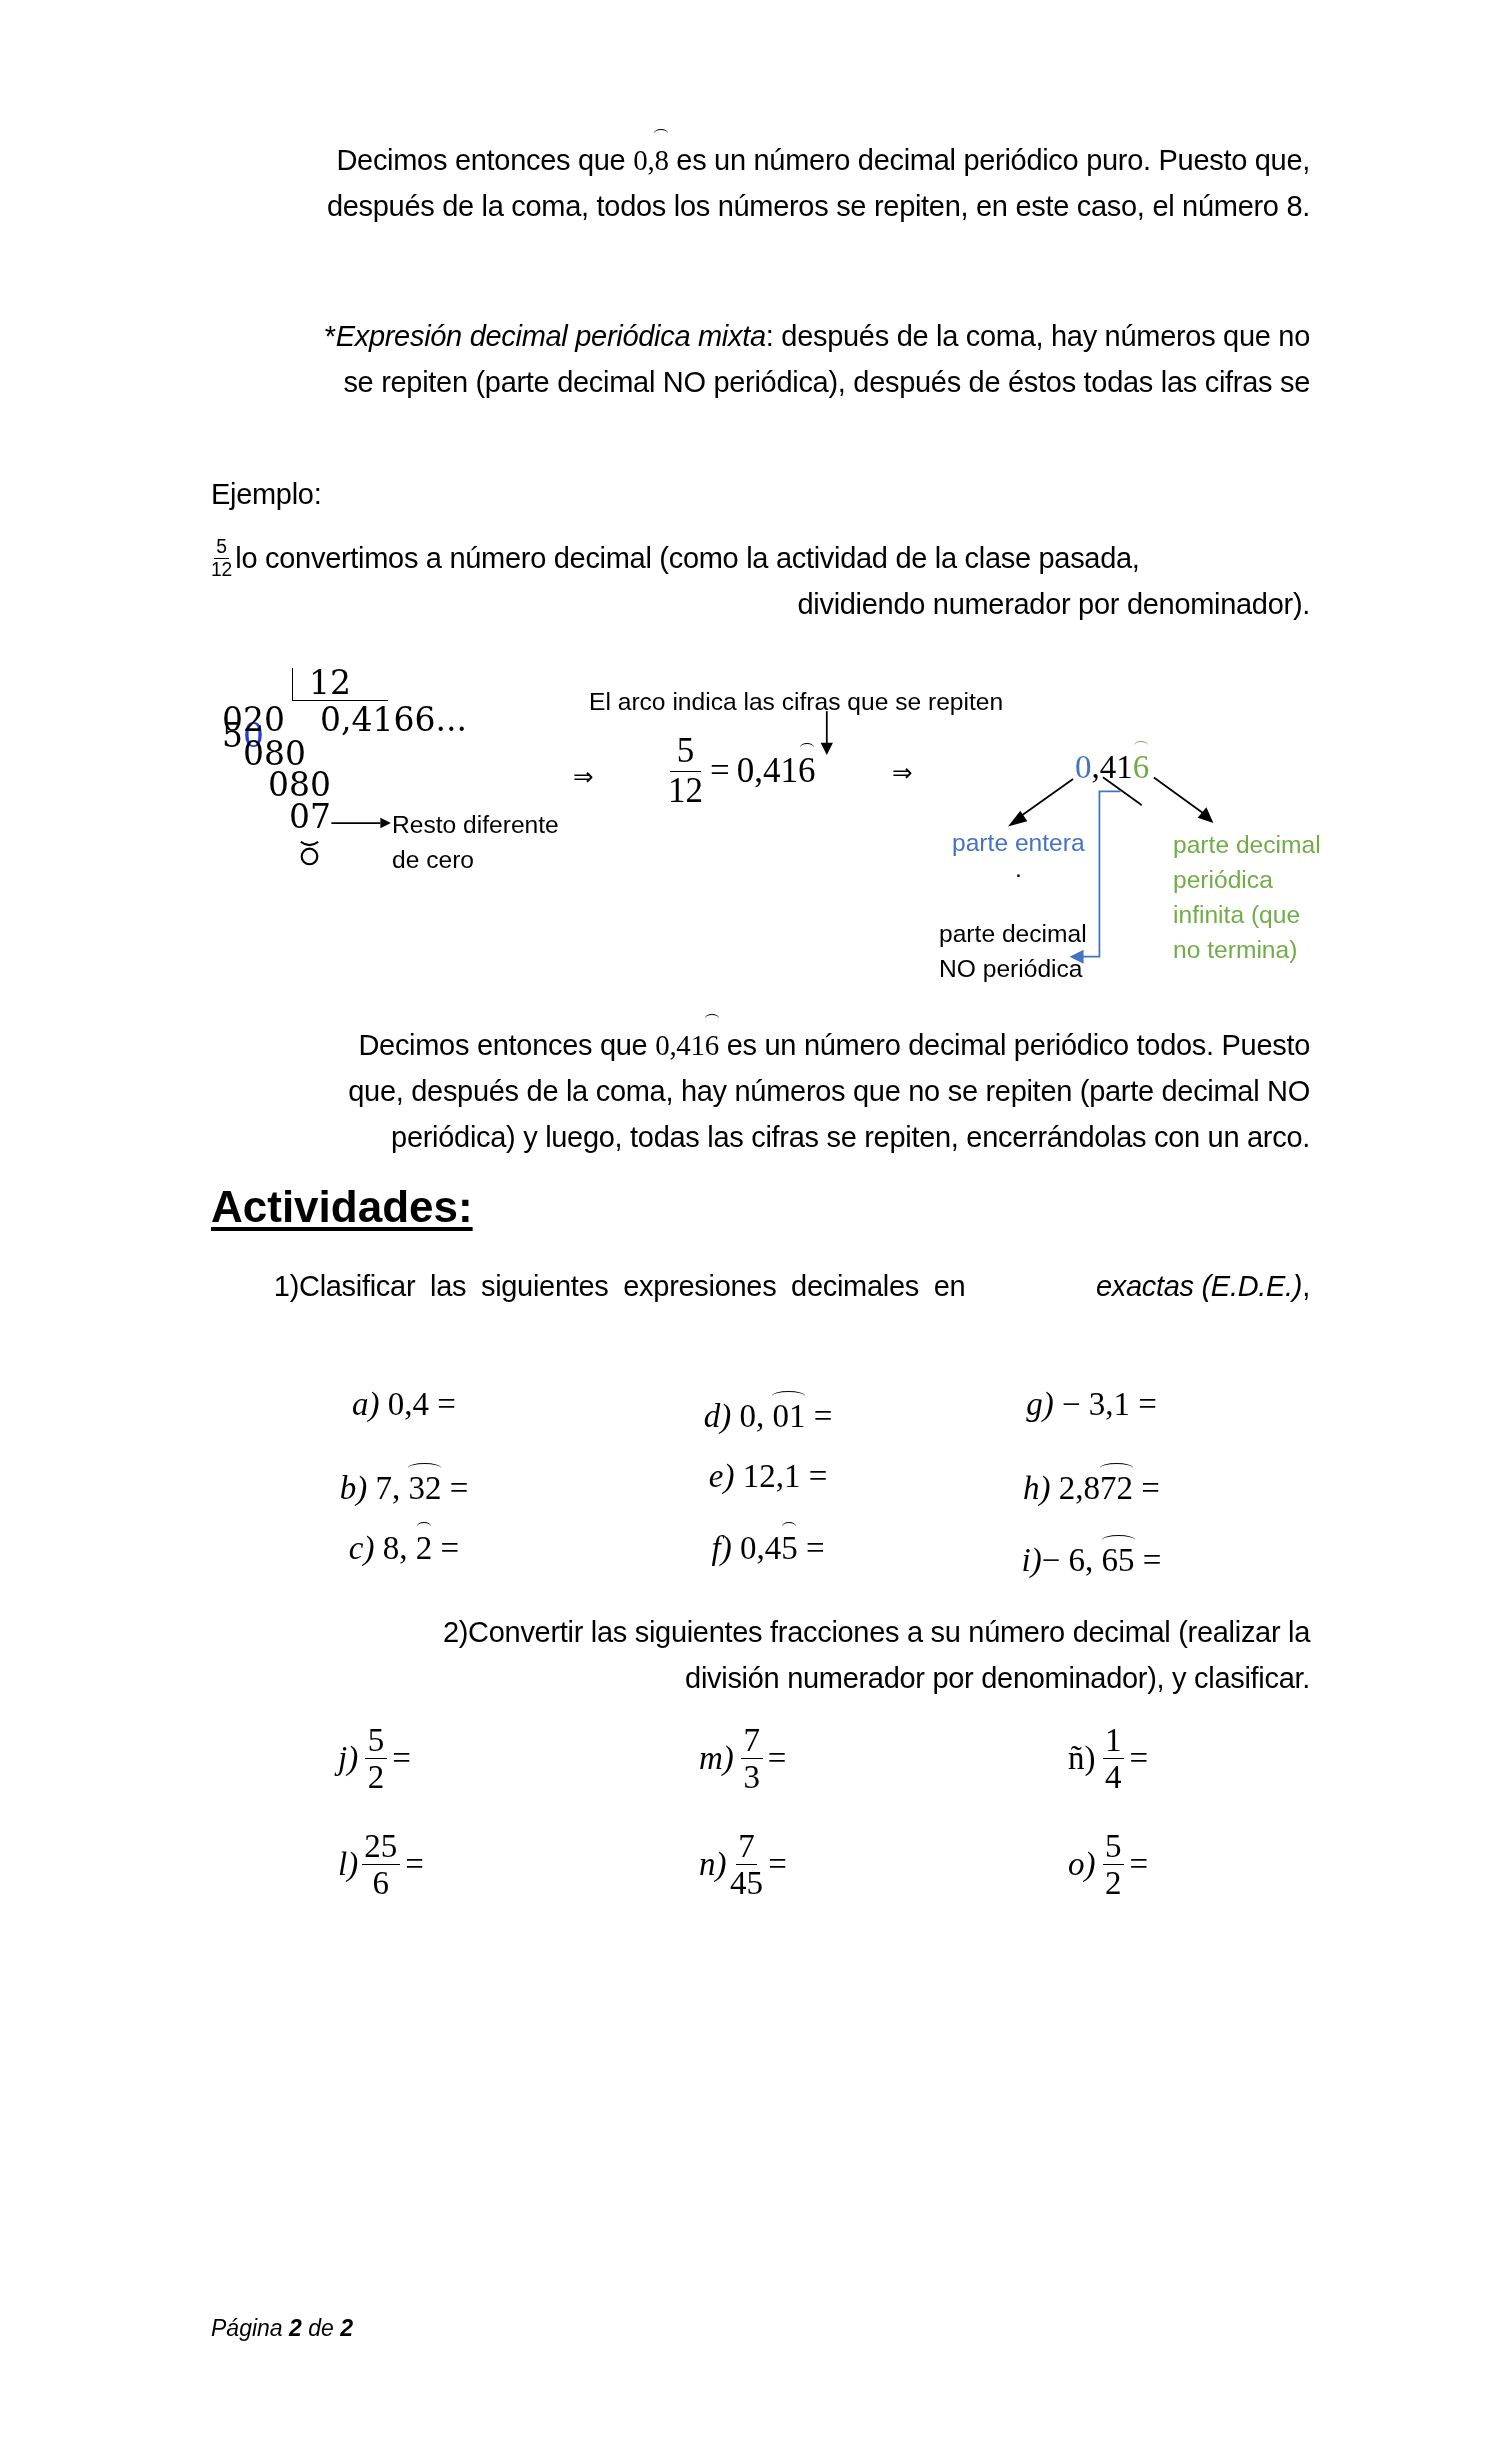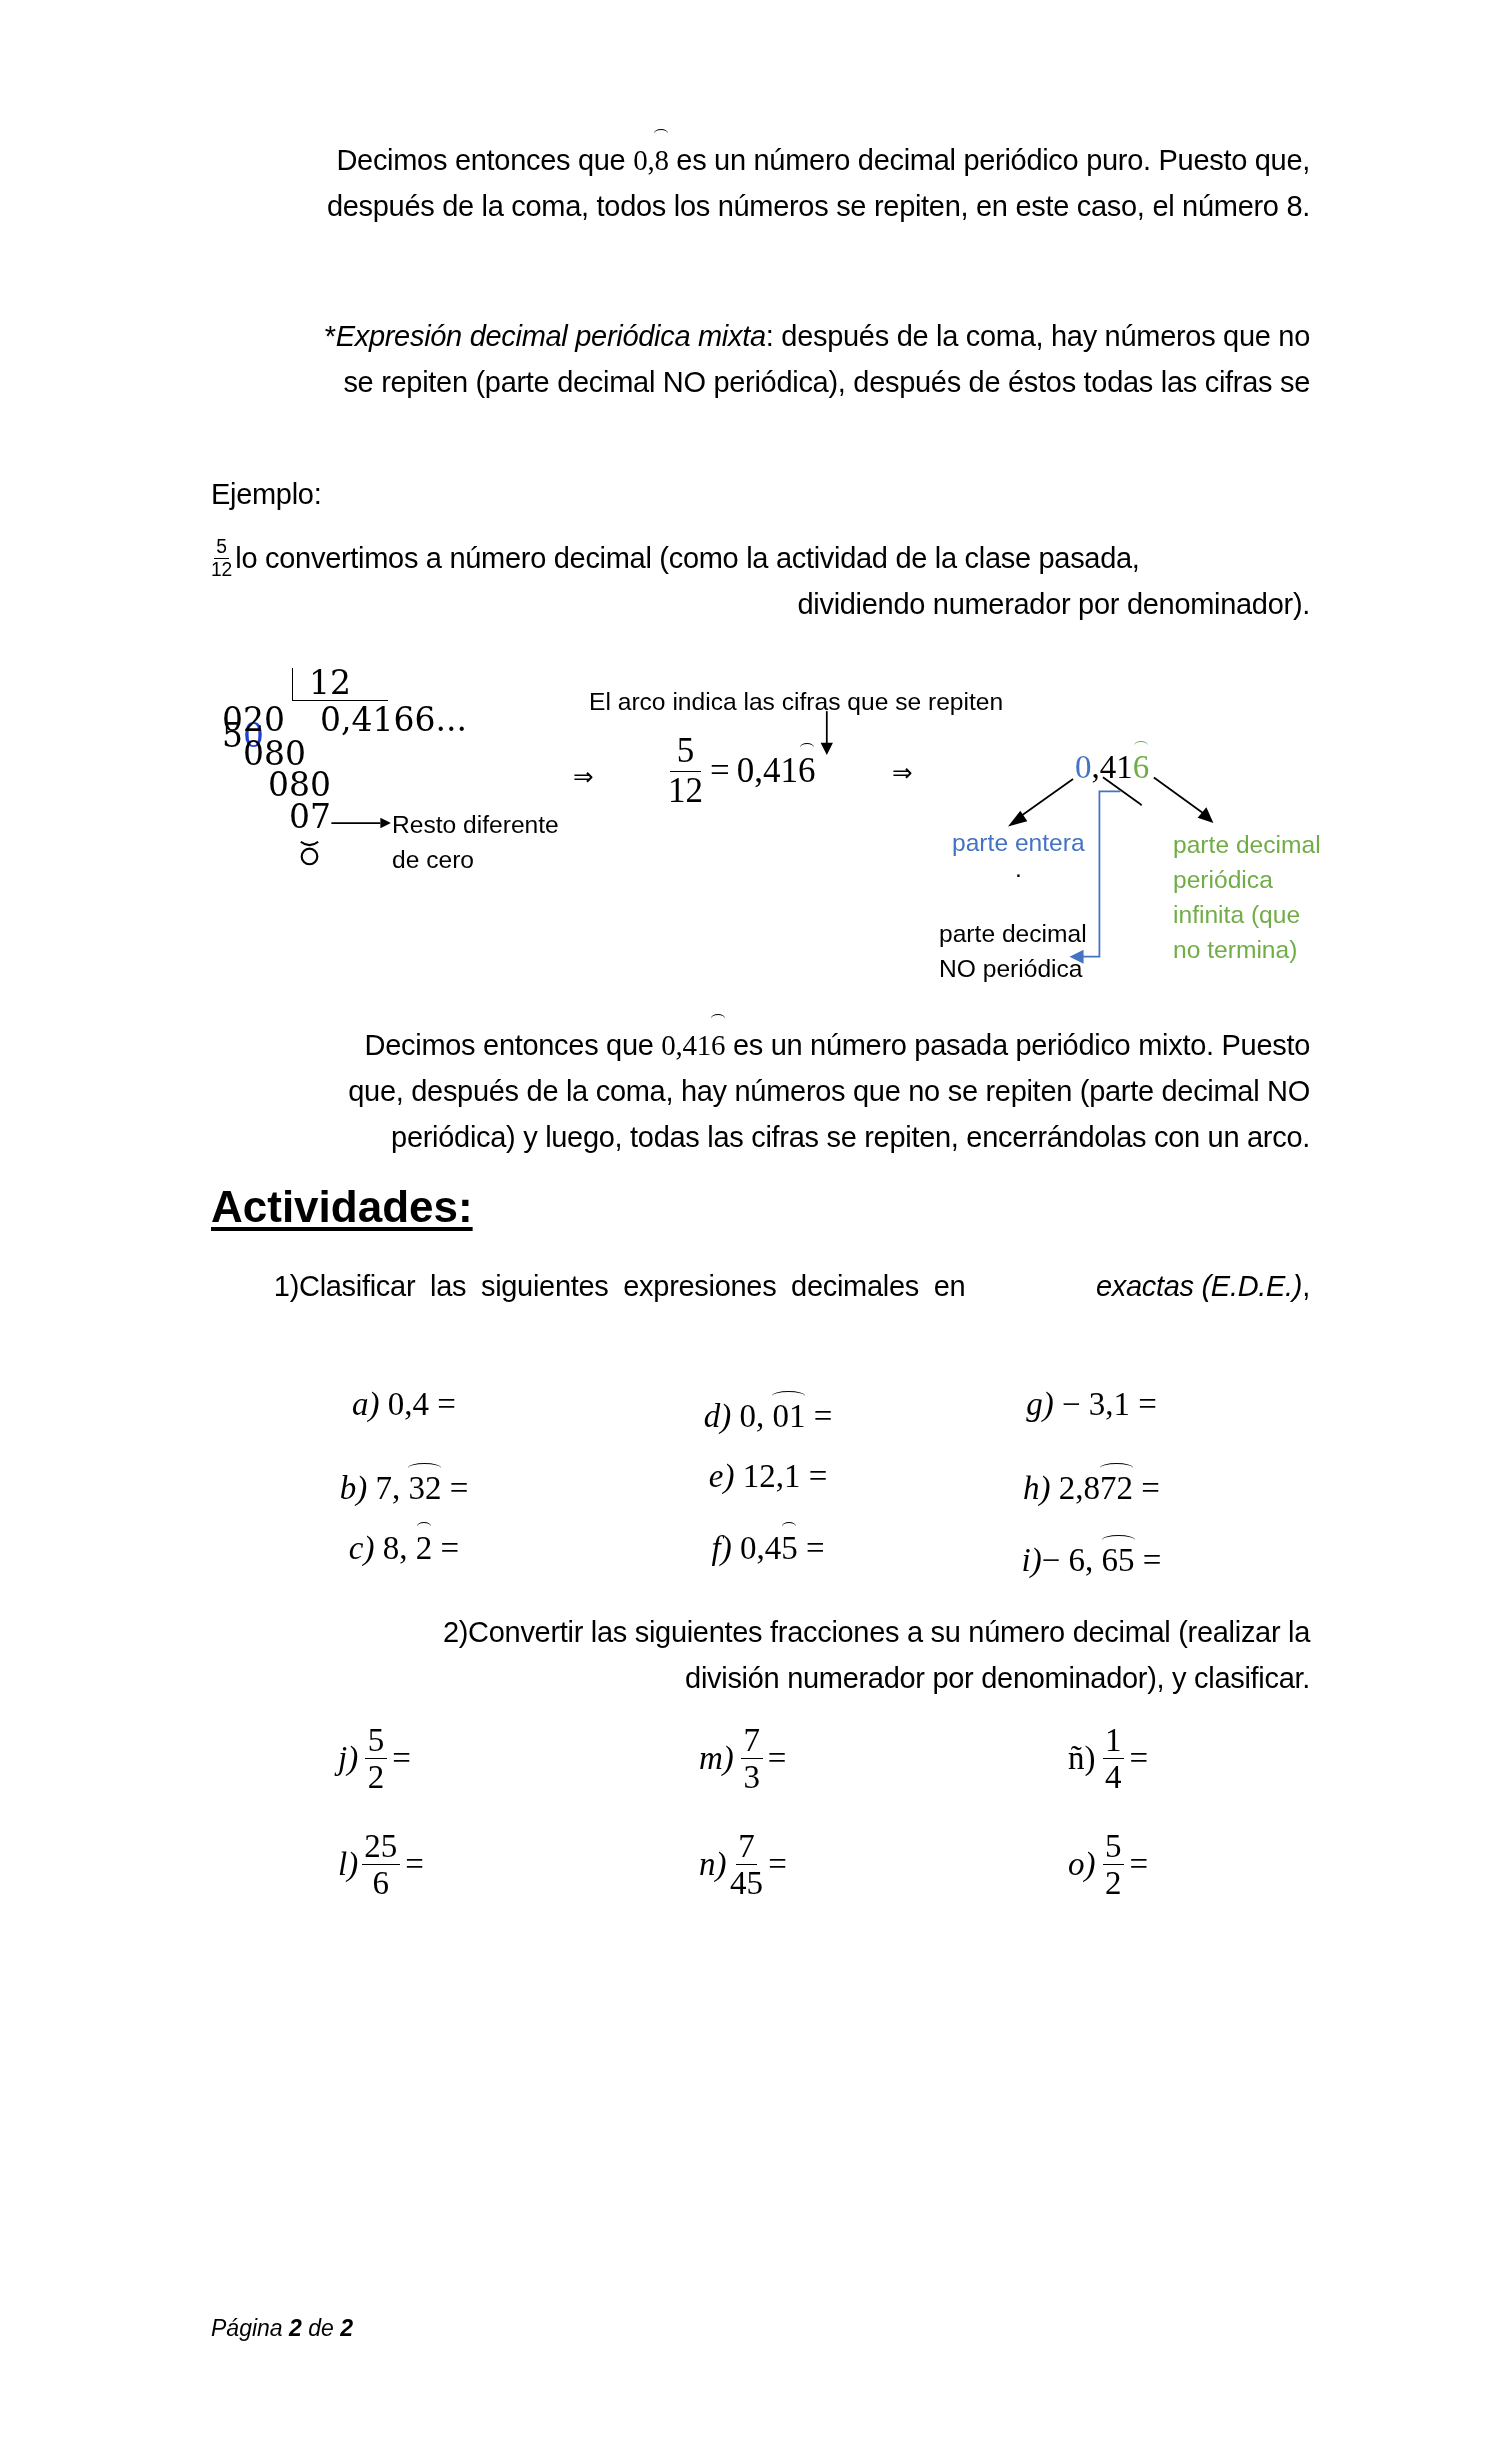--- a/index.html
+++ b/index.html
@@ -133,21 +133,21 @@
 </div>
 <div class="abs small-label green" style="left:1173px; top:827px; font-size:24.6px;">
   <div>parte decimal</div>
   <div>periódica</div>
   <div>infinita (que</div>
   <div>no termina)</div>
 </div>
 
 <div class="abs p" style="left:211px; top:1022px; width:1099px;">
   <div>
-    <span>Decimos entonces que </span><span class="math"><span>0,41</span><span class="hat">6</span></span><span> es un número pasada periódico mixto. Puesto</span>
+    <span>Decimos entonces que </span><span class="math"><span>0,41</span><span class="hat">6</span></span><span> es un número decimal periódico todos. Puesto</span>
   </div>
   <div>que, después de la coma, hay números que no se repiten (parte decimal NO</div>
   <div>periódica) y luego, todas las cifras se repiten, encerrándolas con un arco.</div>
 </div>
 
 <div class="abs heading" style="left:211px; top:1182px;">Actividades:</div>
 
 <div class="abs p" style="left:211px; top:1263px; width:1099px;">
   <div style="display:flex;">
     <span style="width:88px;">1)</span>

